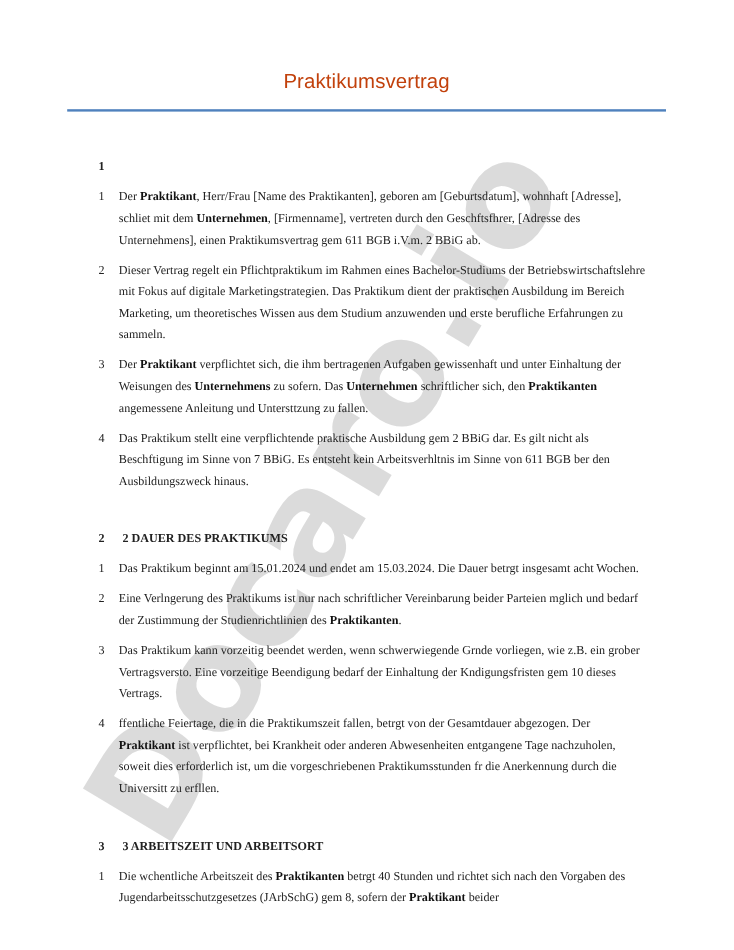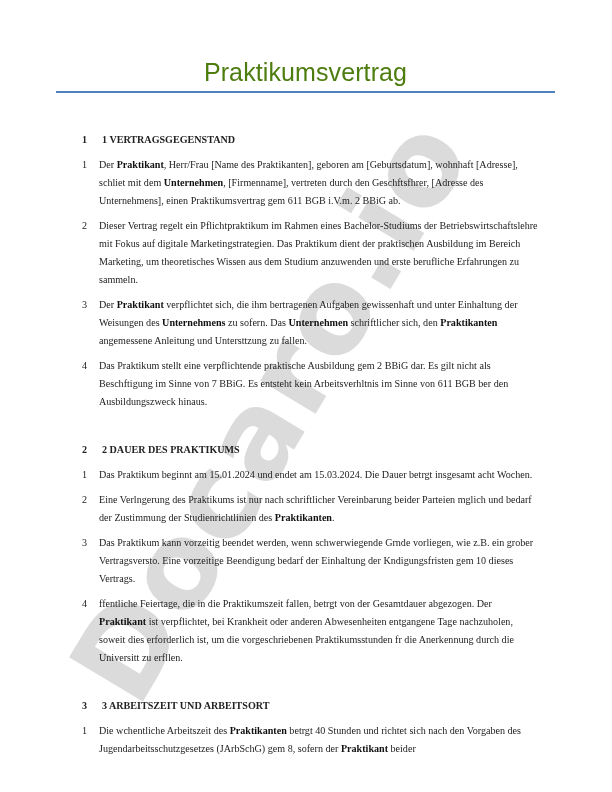--- a/index.html
+++ b/index.html
@@ -4,21 +4,21 @@
 <style>
   html, body { margin: 0; padding: 0; }
   body {
     width: 612px; height: 792px; background: #ffffff; position: relative; overflow: hidden;
     font-family: "DejaVu Serif", "Liberation Serif", serif;
   }
   .page { position: absolute; left: 0; top: 0; width: 612px; height: 792px; }
   .title {
     position: absolute; left: 56px; width: 499px; top: 58px; text-align: center;
     font-family: "Liberation Sans", "DejaVu Sans", sans-serif;
-    font-size: 25px; color: #4d7c0f; letter-spacing: 0.1px;
+    font-size: 17px; color: #c2410c; letter-spacing: 0.1px;
   }
   .title-rule {
     position: absolute; left: 56px; width: 499px; top: 91px; height: 2px; background: #4f81bd;
   }
   .content {
     position: absolute; left: 82px; top: 131px; width: 458px;
     font-family: "Liberation Serif", "DejaVu Serif", serif;
     font-size: 10.1px; line-height: 18px; color: #222222;
   }
   .section { margin: 0; }
@@ -44,21 +44,20 @@
   <div class="watermark">Docaro.io</div>
 
   <div class="title">Praktikumsvertrag</div>
   <div class="title-rule"></div>
 
   <div class="content" id="content">
 
     <div class="section">
       <div class="section-head">
         <span class="num">1</span>
-        <span>1 VERTRAGSGEGENSTAND</span>
       </div>
       <div class="para">
         <span class="num">1</span>
         <span class="text"><span>Der </span><b>Praktikant</b><span>, Herr/Frau [Name des Praktikanten], geboren am [Geburtsdatum], wohnhaft [Adresse], schliet mit dem </span><b>Unternehmen</b><span>, [Firmenname], vertreten durch den Geschftsfhrer, [Adresse des Unternehmens], einen Praktikumsvertrag gem  611 BGB i.V.m.  2 BBiG ab.</span></span>
       </div>
       <div class="para">
         <span class="num">2</span>
         <span class="text"><span>Dieser Vertrag regelt ein Pflichtpraktikum im Rahmen eines Bachelor-Studiums der Betriebswirtschaftslehre mit Fokus auf digitale Marketingstrategien. Das Praktikum dient der praktischen Ausbildung im Bereich Marketing, um theoretisches Wissen aus dem Studium anzuwenden und erste berufliche Erfahrungen zu sammeln.</span></span>
       </div>
       <div class="para">

